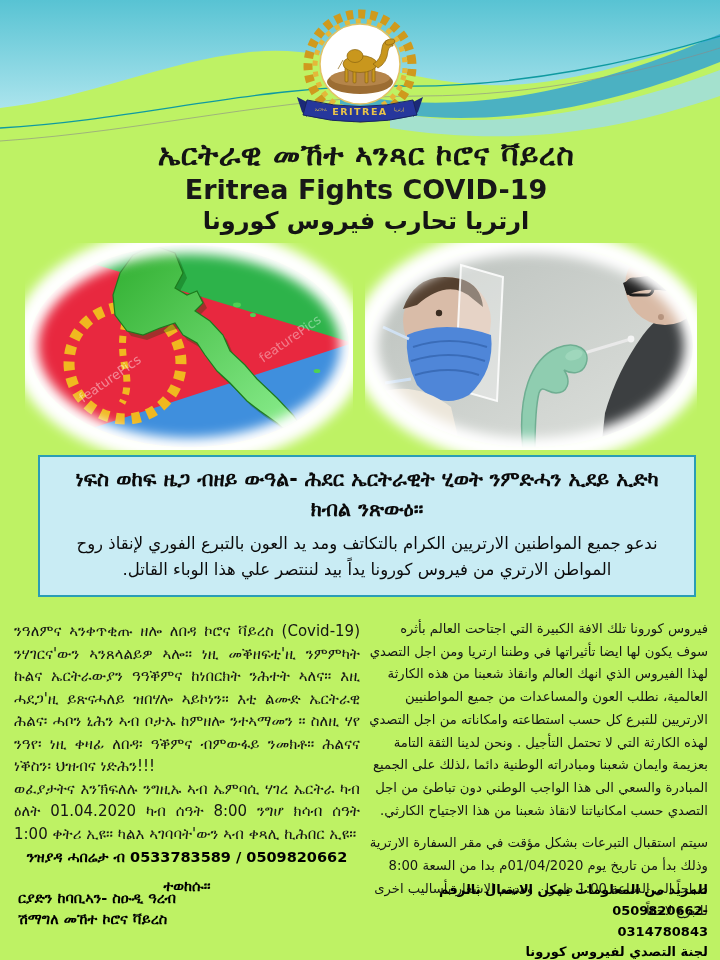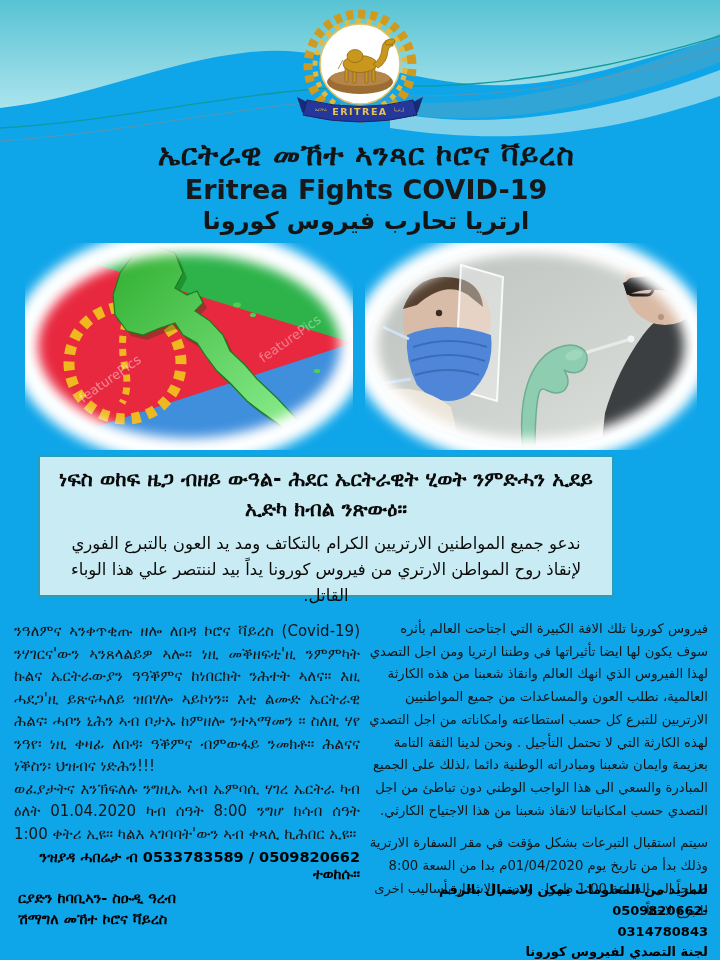--- a/index.html
+++ b/index.html
@@ -1,42 +1,42 @@
 <!DOCTYPE html>
 <html><head>
 <meta charset="utf-8">
 <style>
   html,body{margin:0;padding:0;background:#ffffff;}
   body{font-family:"DejaVu Sans",sans-serif;color:#111;}
-  #poster{position:relative;width:720px;height:960px;background:#0ea5e9;overflow:hidden;}
+  #poster{position:relative;width:720px;height:960px;background:#bef264;overflow:hidden;}
   .abs{position:absolute;}
   
   #header-art{left:0;top:0;width:720px;height:250px;}
   #emblem{left:293px;top:6px;width:134px;height:136px;}
   
   #title-block{left:6px;top:136px;width:720px;text-align:center;}
   .title-tig{font-size:30px;font-weight:bold;color:#141414;line-height:1.25;letter-spacing:.5px;}
   .title-eng{font-size:27px;font-weight:bold;color:#181818;line-height:1.2;}
   .title-ar{font-size:24px;font-weight:bold;color:#141414;line-height:1.25;direction:rtl;}
   
   .oval{top:243px;height:207px;}
   #flag-oval{left:25px;width:328px;}
   #photo-oval{left:365px;width:332px;}
   
-  #callout{left:38px;top:455px;width:576px;height:142px;background:#c9ecf4;
+  #callout{left:38px;top:455px;width:658px;height:142px;background:#c9ecf4;
     border:2px solid #2b9db5;box-sizing:border-box;padding:8px 14px 6px 14px;}
   .callout-tig{font-size:20.5px;font-weight:bold;text-align:center;line-height:1.45;color:#0a0a0a;}
   .callout-ar{font-size:16.5px;font-weight:normal;text-align:center;line-height:1.55;
     direction:rtl;color:#0a0a0a;margin-top:7px;}
   
   #col-left{left:14px;top:620px;width:346px;}
   #col-right{left:366px;top:618px;width:342px;}
   .tig-par{font-size:15px;line-height:1.5;text-align:justify;color:#151515;}
   .ar-par{font-size:13.2px;line-height:1.72;text-align:right;direction:rtl;color:#151515;}
-  .contact{font-size:14.5px;font-weight:bold;text-align:right;margin-top:4px;color:#000;}
+  .contact{font-size:14.5px;font-weight:bold;text-align:center;margin-top:4px;color:#000;}
   .sig-tig{left:18px;top:888px;font-size:14.5px;font-weight:bold;line-height:1.45;color:#000;}
   .sig-ar{left:360px;top:880px;width:348px;font-size:13px;font-weight:bold;line-height:1.6;
     text-align:right;direction:rtl;color:#000;}
   svg{display:block;}
 </style>
 </head>
 <body>
 
 <div id="poster">
 
@@ -167,21 +167,21 @@
 
   <div id="callout" class="abs">
     <div class="callout-tig">ነፍስ ወከፍ ዜጋ ብዘይ ውዓል- ሕደር ኤርትራዊት ሂወት ንምድሓን ኢደይ ኢድካ ክብል ንጽውዕ።</div>
     <div class="callout-ar">ندعو جميع المواطنين الارتريين الكرام بالتكاتف ومد يد العون بالتبرع الفوري لإنقاذ روح المواطن الارتري من فيروس كورونا يداً بيد لننتصر علي هذا الوباء القاتل.</div>
   </div>
 
   <div id="col-left" class="abs">
     <div class="tig-par">ንዓለምና ኣንቀጥቂጡ ዘሎ ለበዳ ኮሮና ቫይረስ (Covid-19) ንሃገርና'ውን ኣንጸላልይዎ ኣሎ። ነዚ መቕዘፍቲ'ዚ ንምምካት ኩልና ኤርትራውያን ዓዓቕምና ከነበርክት ንሕተት ኣለና። እዚ ሓደጋ'ዚ ይጽናሓለይ ዝበሃሎ ኣይኮነን። እቲ ልሙድ ኤርትራዊ ሕልና፡ ሓቦን ኒሕን ኣብ ቦታኡ ከምዘሎ ንተኣማመን ። ስለዚ ሃየ ንዓየ፡ ነዚ ቀዛፊ ለበዳ፡ ዓቕምና ብምውፋይ ንመክቶ። ሕልናና ነቕስን፡ ህዝብና ነድሕን!!!</div>
     <div class="tig-par">ወፈያታትና እንኽፍለሉ ንግዚኡ ኣብ ኤምባሲ ሃገረ ኤርትራ ካብ ዕለት 01.04.2020 ካብ ሰዓት 8:00 ንግሆ ክሳብ ሰዓት 1:00 ቀትሪ ኢዩ። ካልእ ኣገባባት'ውን ኣብ ቀጻሊ ኪሕበር ኢዩ።</div>
     <div class="contact">ንዝያዳ ሓበሬታ ብ 0533783589 / 0509820662</div>
-    <div class="contact" style="margin-top:0;">ተወከሱ።</div>
+    <div class="contact" style="margin-top:12px;">ተወከሱ።</div>
   </div>
 
   <div id="col-right" class="abs">
     <div class="ar-par">فيروس كورونا تلك الافة الكبيرة التي اجتاحت العالم بأثره سوف يكون لها ايضا تأثيراتها في وطننا ارتريا ومن اجل التصدي لهذا الفيروس الذي انهك العالم وانقاذ شعبنا من هذه الكارثة العالمية، نطلب العون والمساعدات من جميع المواطنيين الارتريين للتبرع كل حسب استطاعته وامكاناته من اجل التصدي لهذه الكارثة التي لا تحتمل التأجيل . ونحن لدينا الثقة التامة بعزيمة وايمان شعبنا ومبادراته الوطنية دائما ،لذلك على الجميع المبادرة والسعي الى هذا الواجب الوطني دون تباطئ من اجل التصدي حسب امكانياتنا لانقاذ شعبنا من هذا الاجتياح الكارثي.</div>
     <div class="ar-par" style="margin-top:10px;">سيتم استقبال التبرعات بشكل مؤقت في مقر السفارة الارترية وذلك بدأ من تاريخ يوم 01/04/2020م بدا من السعة 8:00 صباحاً الى الساعة 1:00 ظهرا . وسيتم الاشعار بأساليب اخرى للتبرع لاحقاً</div>
   </div>
 
   <div class="abs sig-tig">
     <div>ርያድን ከባቢኣን- ስዑዲ ዓረብ</div>
     <div>ሽማግለ መኸተ ኮሮና ቫይረስ</div>

